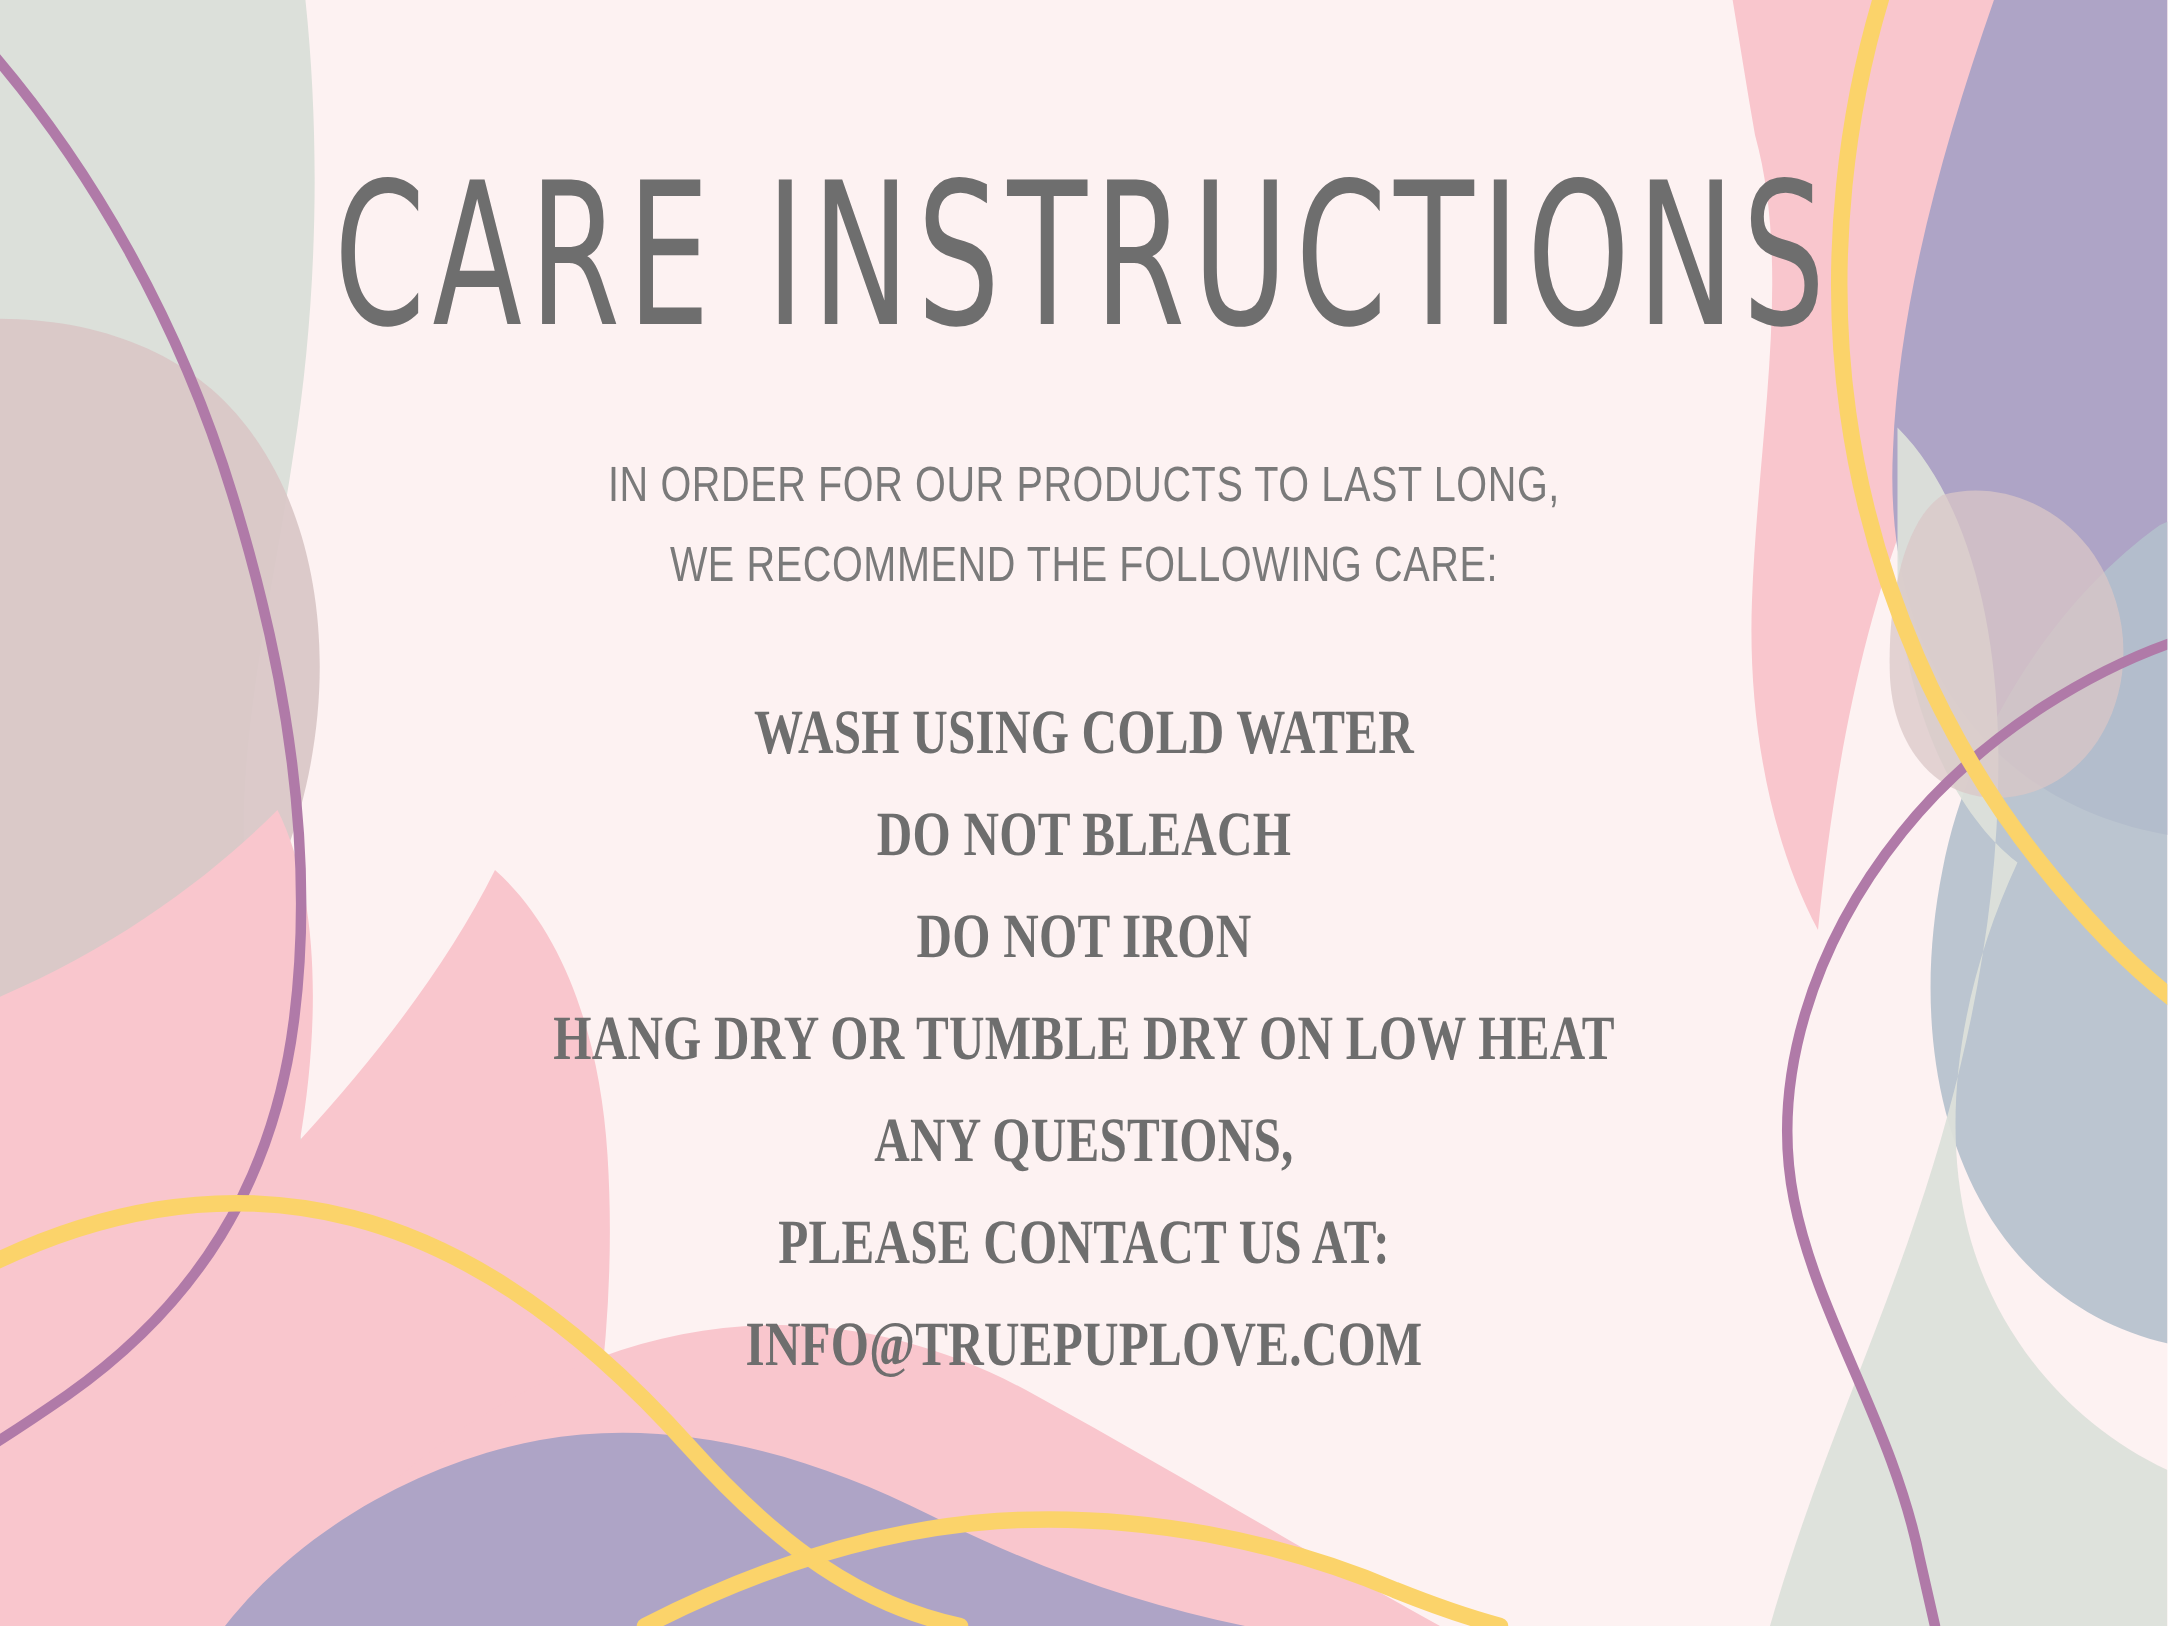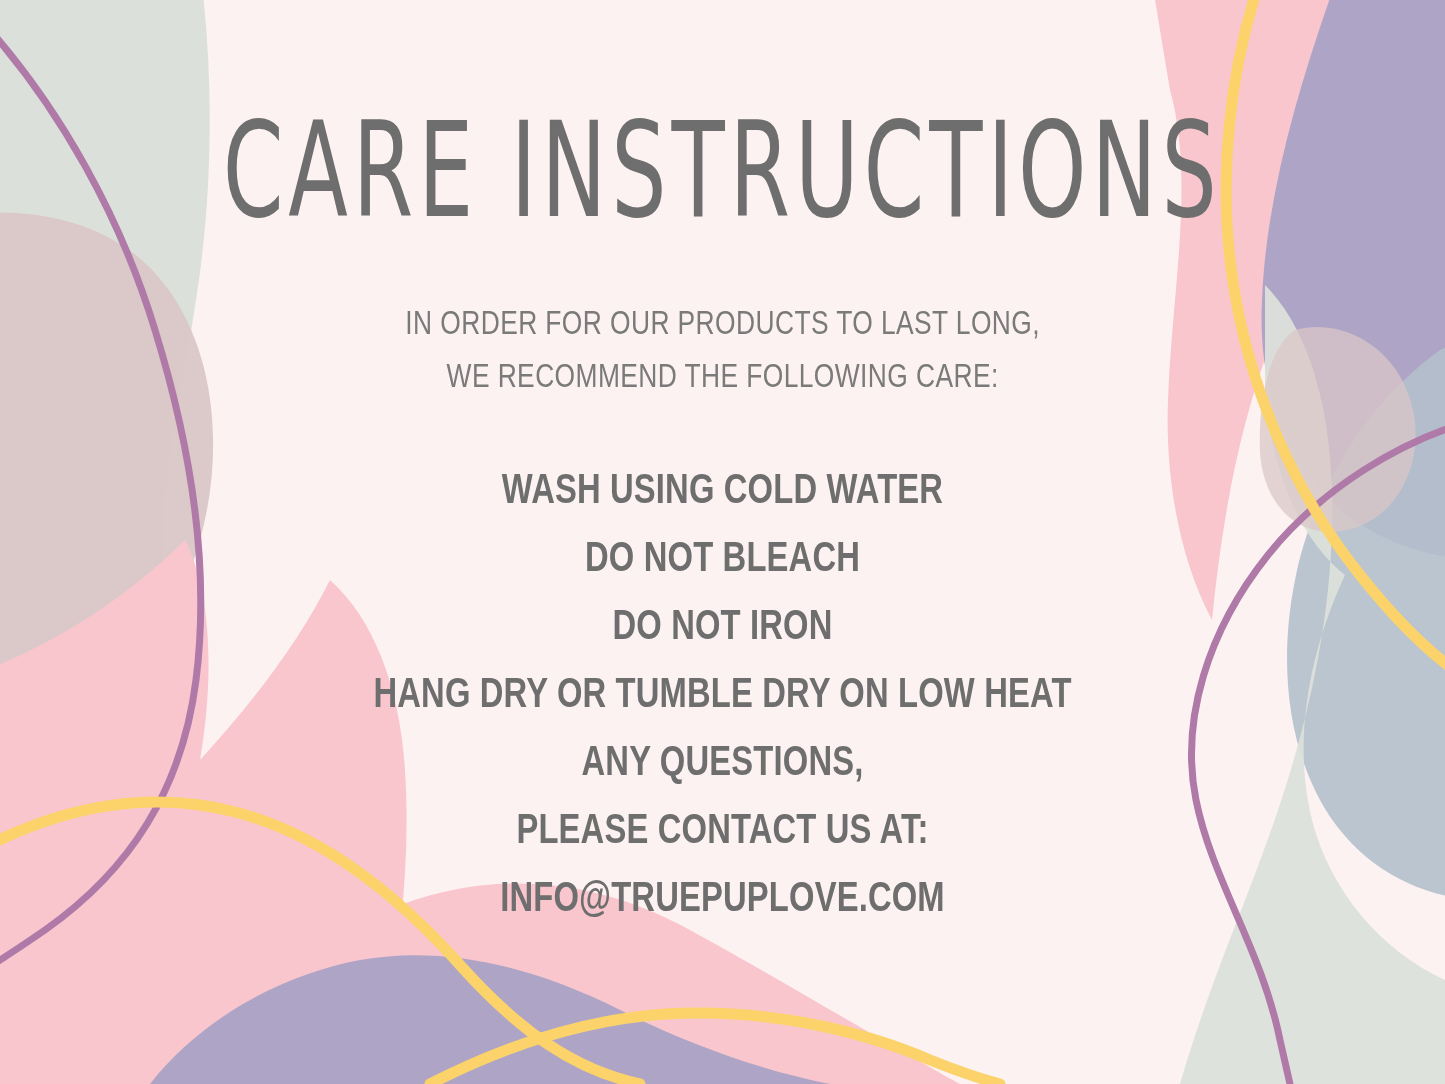--- a/index.html
+++ b/index.html
@@ -59,20 +59,21 @@
     margin-top: 74px;
     white-space: nowrap;
   }
   .intro-line { display: block; }
   .care-list {
     margin: 0;
     padding: 0;
     list-style: none;
     text-align: center;
     margin-top: 52px;
+    font-family: Liberation Serif, serif;
   }
   .care-line {
     color: #6e6e6e;
     font-size: 42px;
     line-height: 1.62;
     font-weight: 700;
     letter-spacing: 0.2px;
     transform: scaleX(0.78);
     transform-origin: center center;
     white-space: nowrap;

